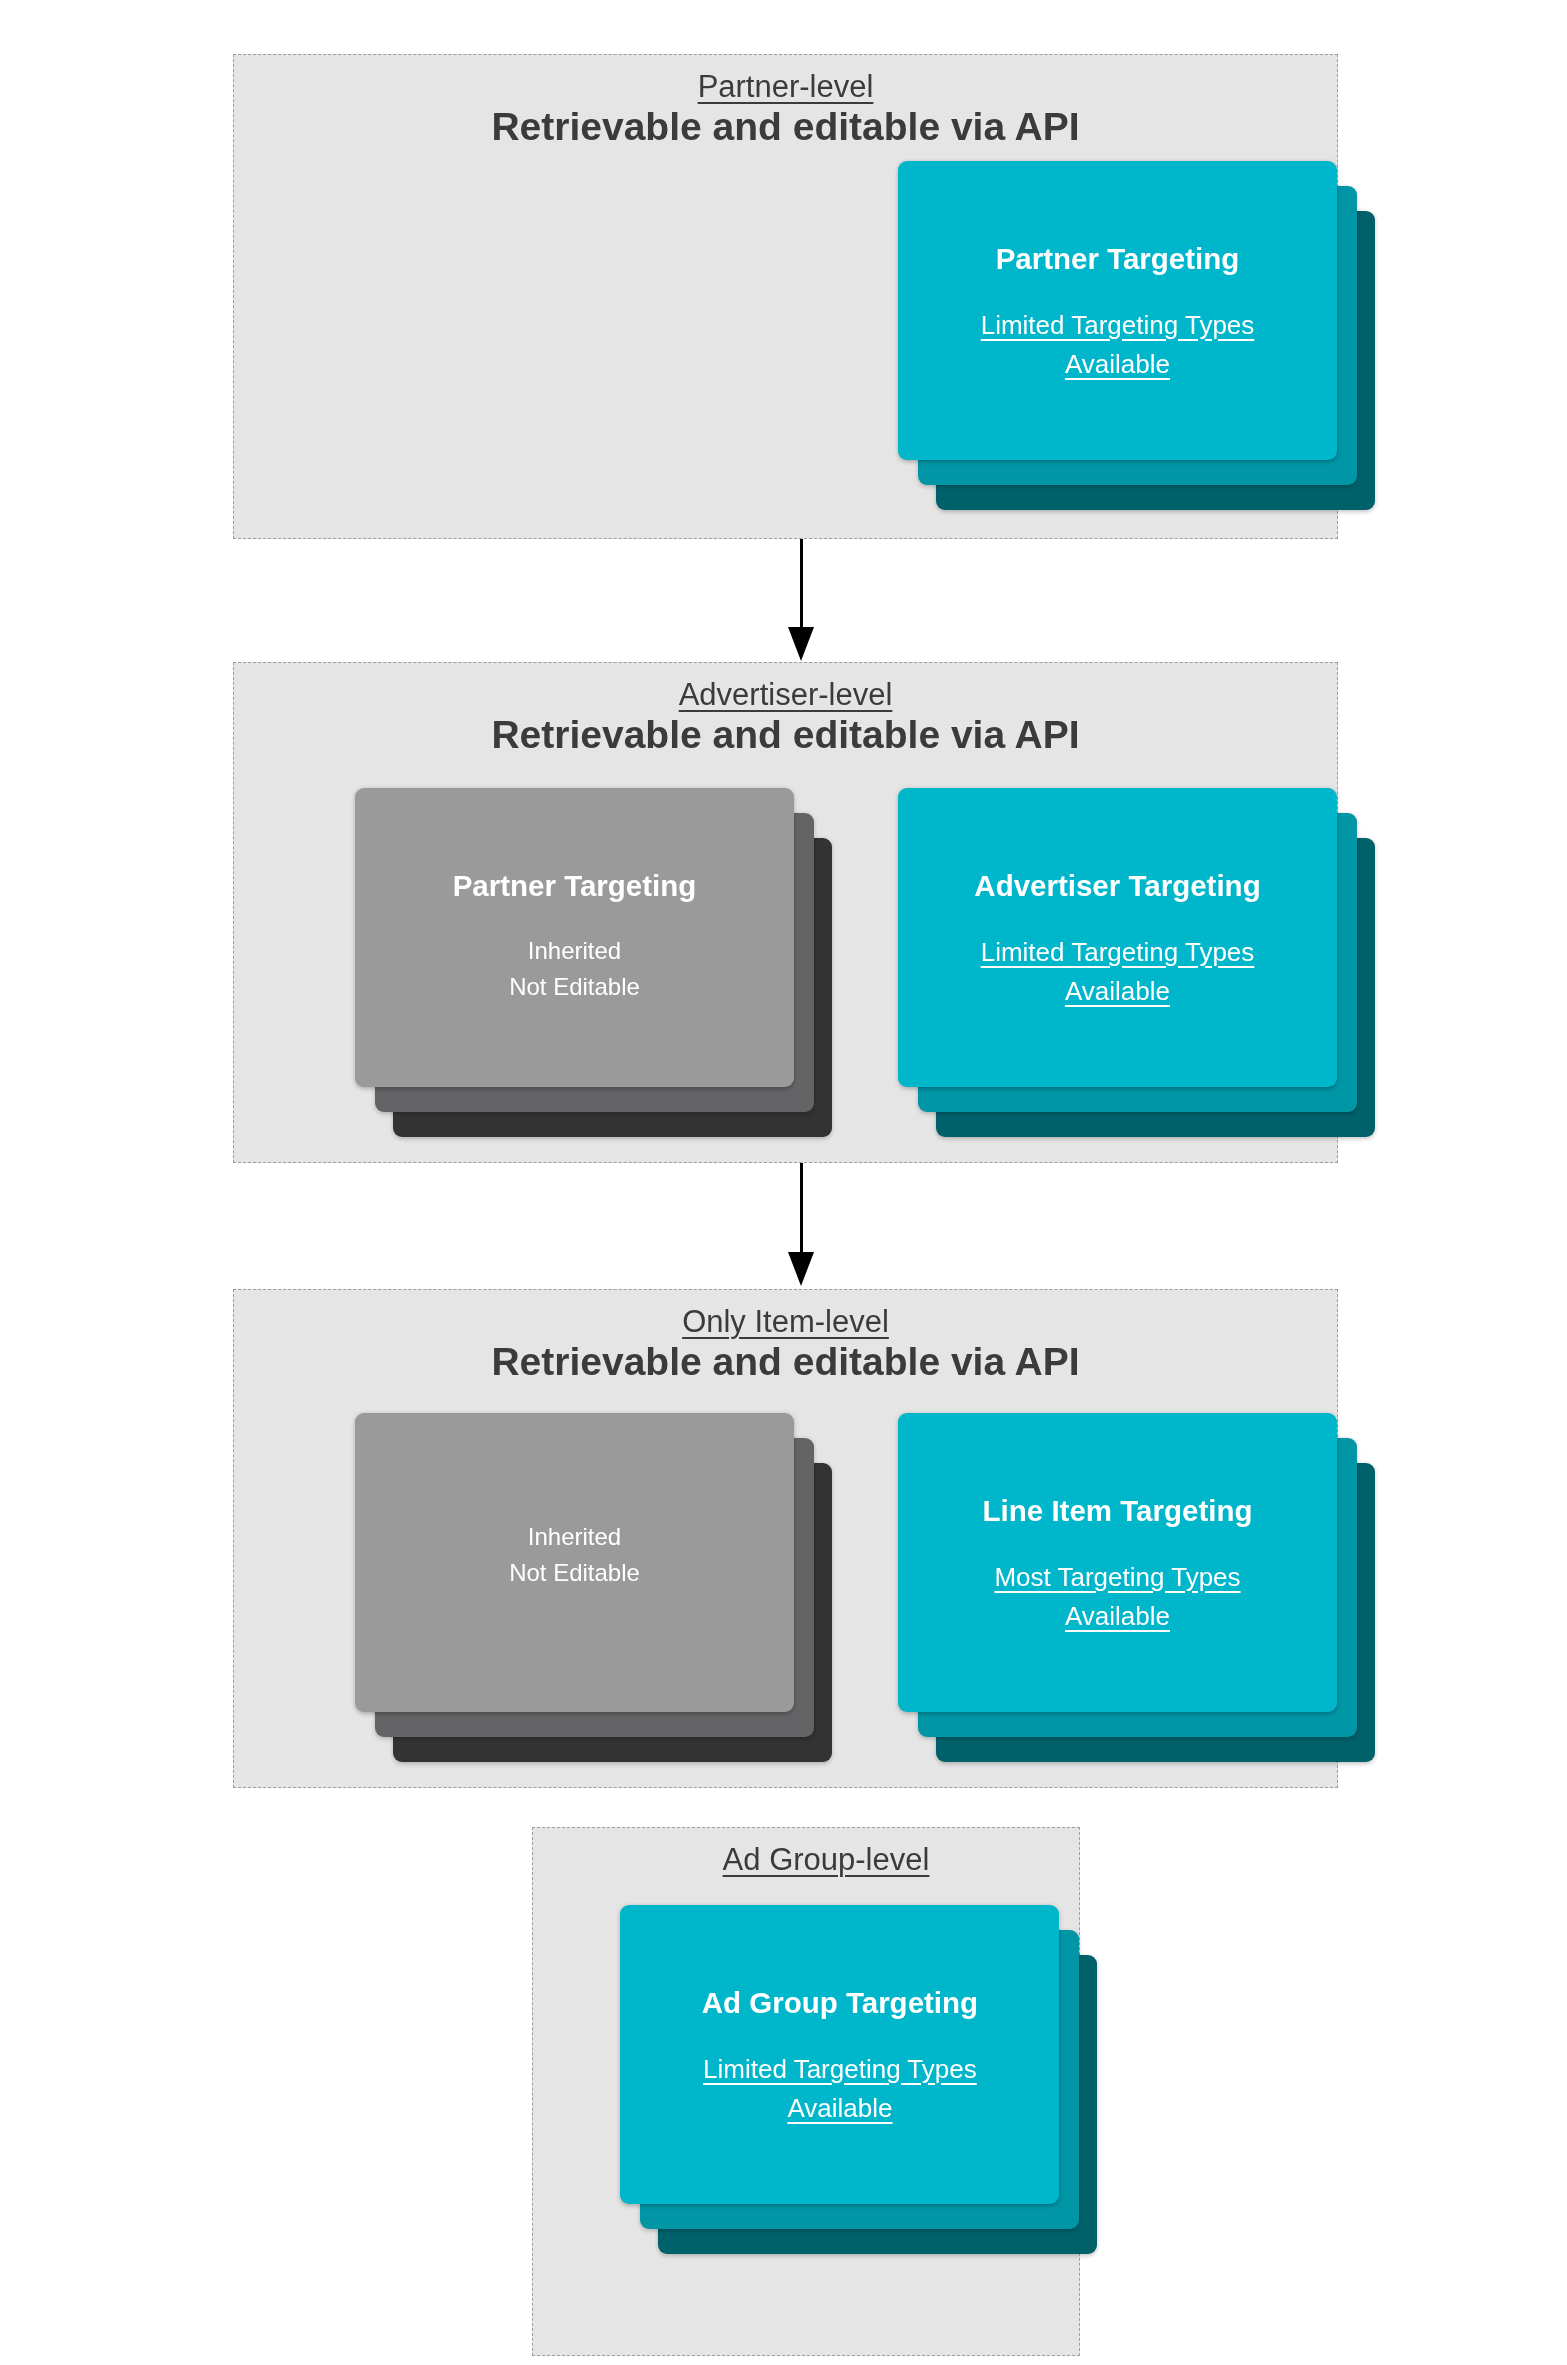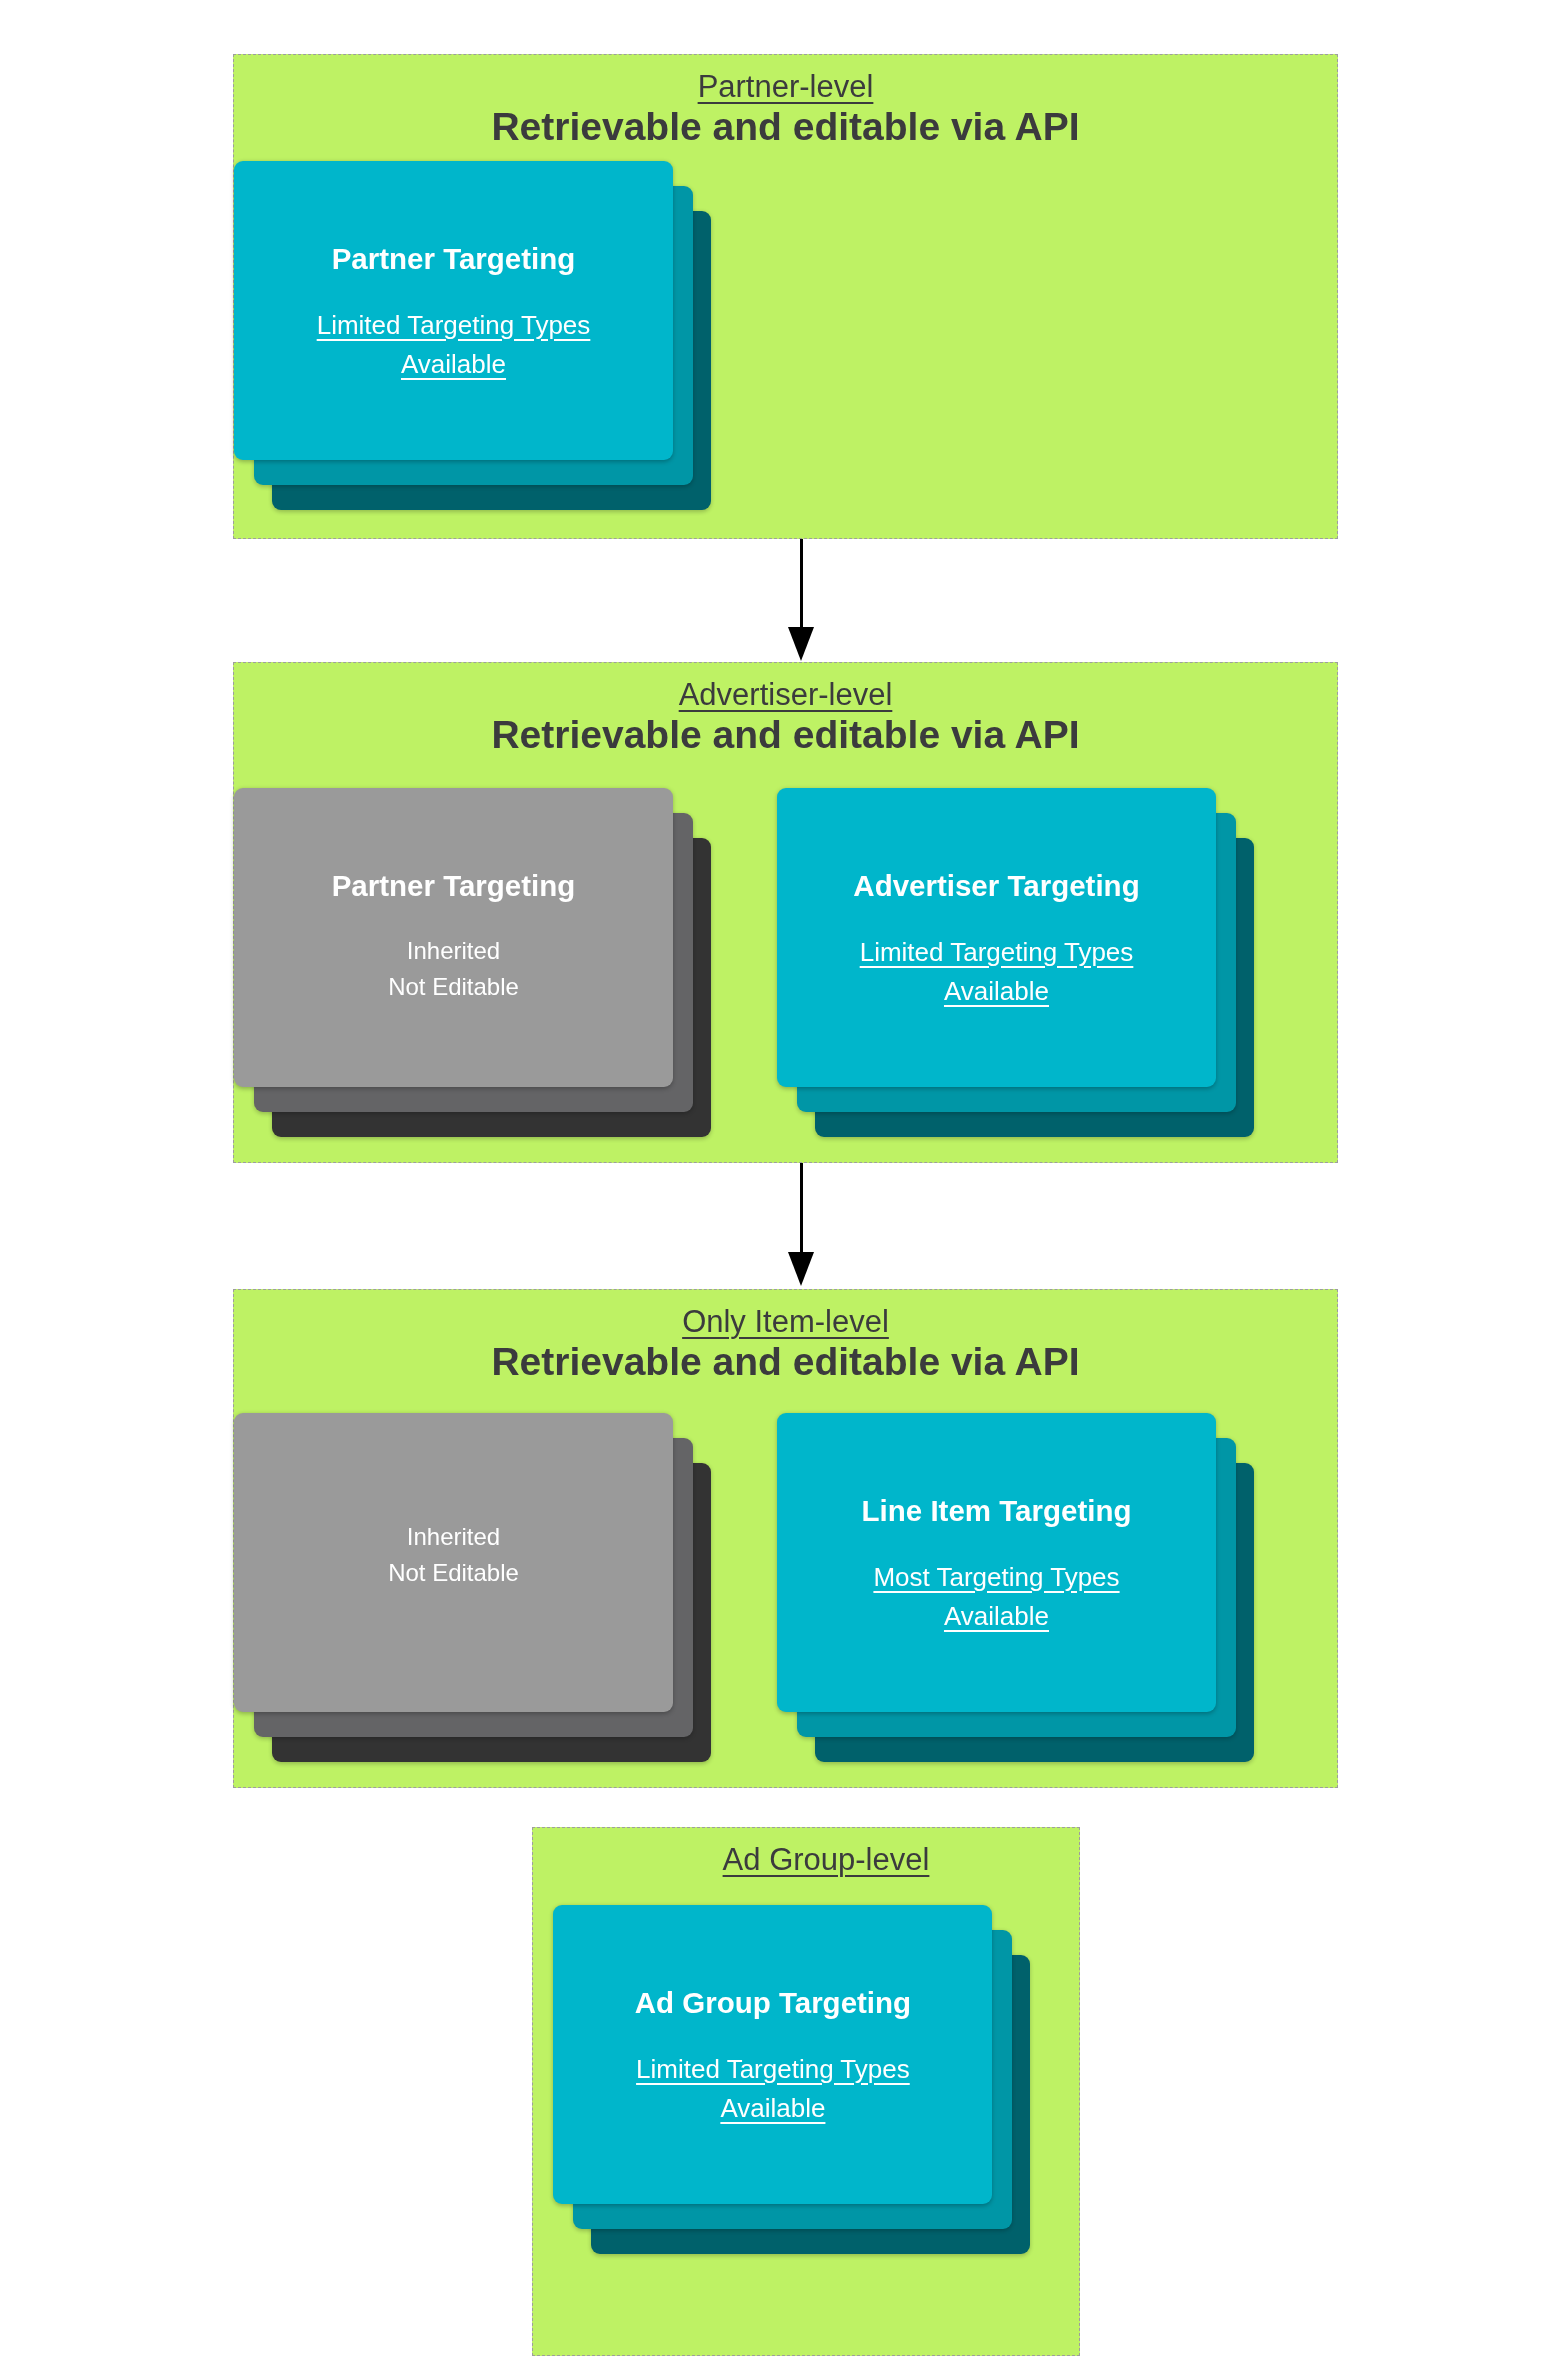--- a/index.html
+++ b/index.html
@@ -17,38 +17,38 @@
   }
   html,body{margin:0;padding:0;}
   body{
     width:1567px;height:2366px;position:relative;background:#ffffff;
     font-family:"Liberation Sans","DejaVu Sans",sans-serif;
     overflow:hidden;
   }
   .section{
     position:absolute;border:1.8px dashed var(--border-dash);
     box-sizing:border-box;text-align:center;padding-top:10.7px;
-    background:#bef264;
+    background:#e5e5e5;
   }
   #section-partner   {left:233px;top:54px;  width:1105px;height:485px;}
   #section-advertiser{left:233px;top:662px; width:1105px;height:501px;}
   #section-lineitem  {left:233px;top:1289px;width:1105px;height:499px;}
   #section-adgroup   {left:532px;top:1827px;width:548px; height:529px;padding-left:40px;}
 
   .section-title{
     font-size:31px;line-height:41px;color:var(--title-text);
     text-decoration:underline;text-decoration-thickness:1.8px;text-underline-offset:5.4px;
   }
   .section-subtitle{
     font-size:39px;line-height:39px;font-weight:bold;color:var(--title-text);
   }
   .section-subtitle.red{color:var(--alert-red);}
 
   .stack-row{
-    display:flex;justify-content:flex-start;gap:104px;position:relative;
+    display:flex;justify-content:flex-end;gap:104px;position:relative;
   }
   #section-partner    .stack-row{margin-top:15px;}
   #section-advertiser .stack-row{margin-top:34px;}
   #section-lineitem   .stack-row{margin-top:32px;}
   #section-adgroup    .stack-row{margin-top:25px;}
   #section-adgroup    .card-stack{left:-19.6px;}
 
   .card-stack{position:relative;width:439px;height:299px;flex:0 0 auto;}
   .layer{
     position:absolute;width:439px;height:299px;border-radius:9px;

